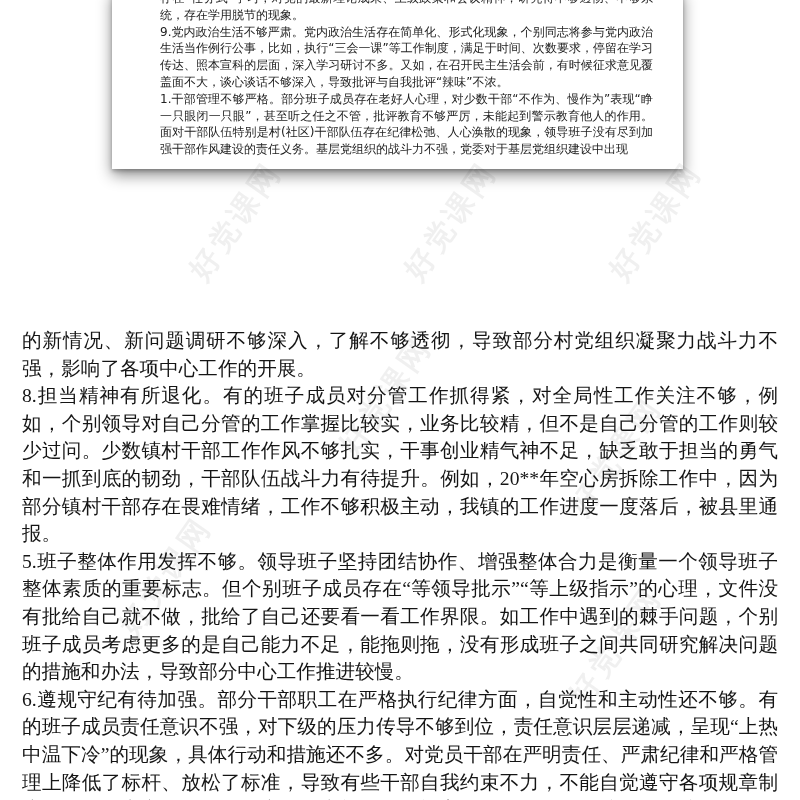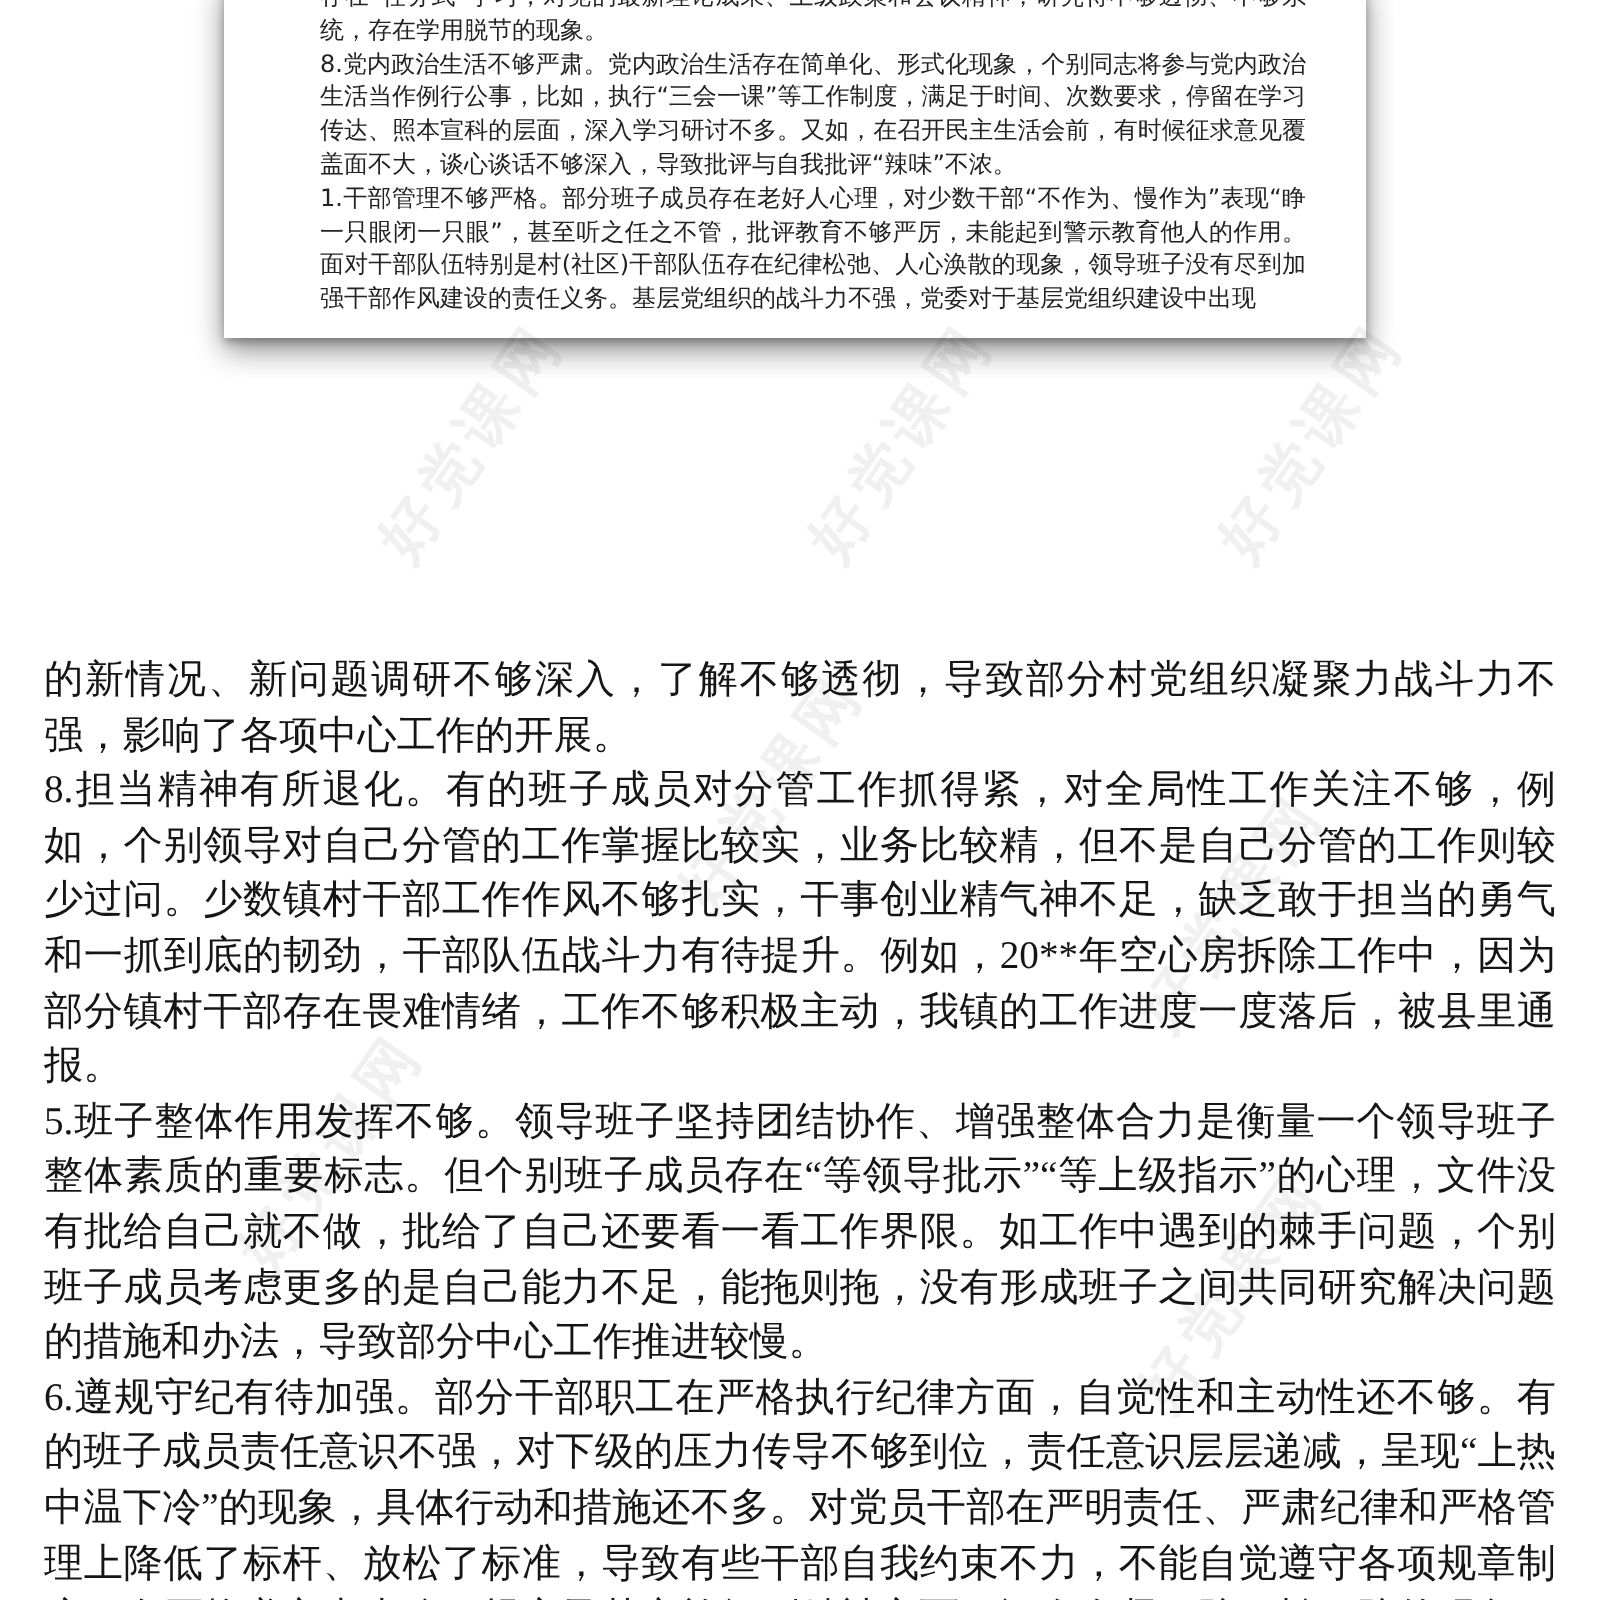--- a/index.html
+++ b/index.html
@@ -64,21 +64,21 @@
       text-align: justify;
       font-family: Liberation Serif, serif;
     }
   </style>
 </head>
 <body>
 
 <div class="preview-card">
   <div class="preview-inner">
     <p>存在“任务式”学习，对党的最新理论成果、上级政策和会议精神，研究得不够透彻、不够系统，存在学用脱节的现象。</p>
-    <p>8.党内政治生活不够严肃。党内政治生活存在简单化、形式化现象，个别同志将参与党内政治生活当作例行公事，比如，执行“三会一课”等工作制度，满足于时间、次数要求，停留在学习传达、照本宣科的层面，深入学习研讨不多。又如，在召开民主生活会前，有时候征求意见覆盖面不大，谈心谈话不够深入，导致批评与自我批评“辣味”不浓。</p>
+    <p>9.党内政治生活不够严肃。党内政治生活存在简单化、形式化现象，个别同志将参与党内政治生活当作例行公事，比如，执行“三会一课”等工作制度，满足于时间、次数要求，停留在学习传达、照本宣科的层面，深入学习研讨不多。又如，在召开民主生活会前，有时候征求意见覆盖面不大，谈心谈话不够深入，导致批评与自我批评“辣味”不浓。</p>
     <p>1.干部管理不够严格。部分班子成员存在老好人心理，对少数干部“不作为、慢作为”表现“睁一只眼闭一只眼”，甚至听之任之不管，批评教育不够严厉，未能起到警示教育他人的作用。面对干部队伍特别是村(社区)干部队伍存在纪律松弛、人心涣散的现象，领导班子没有尽到加强干部作风建设的责任义务。基层党组织的战斗力不强，党委对于基层党组织建设中出现</p>
   </div>
 </div>
 
 <div id="watermark-layer">
     <div class="watermark" style="left: 180px; top: 265px;">好党课网</div>
     <div class="watermark" style="left: 395px; top: 265px;">好党课网</div>
     <div class="watermark" style="left: 600px; top: 265px;">好党课网</div>
     <div class="watermark" style="left: 330px; top: 440px;">好党课网</div>
     <div class="watermark" style="left: 560px; top: 500px;">好党课网</div>

